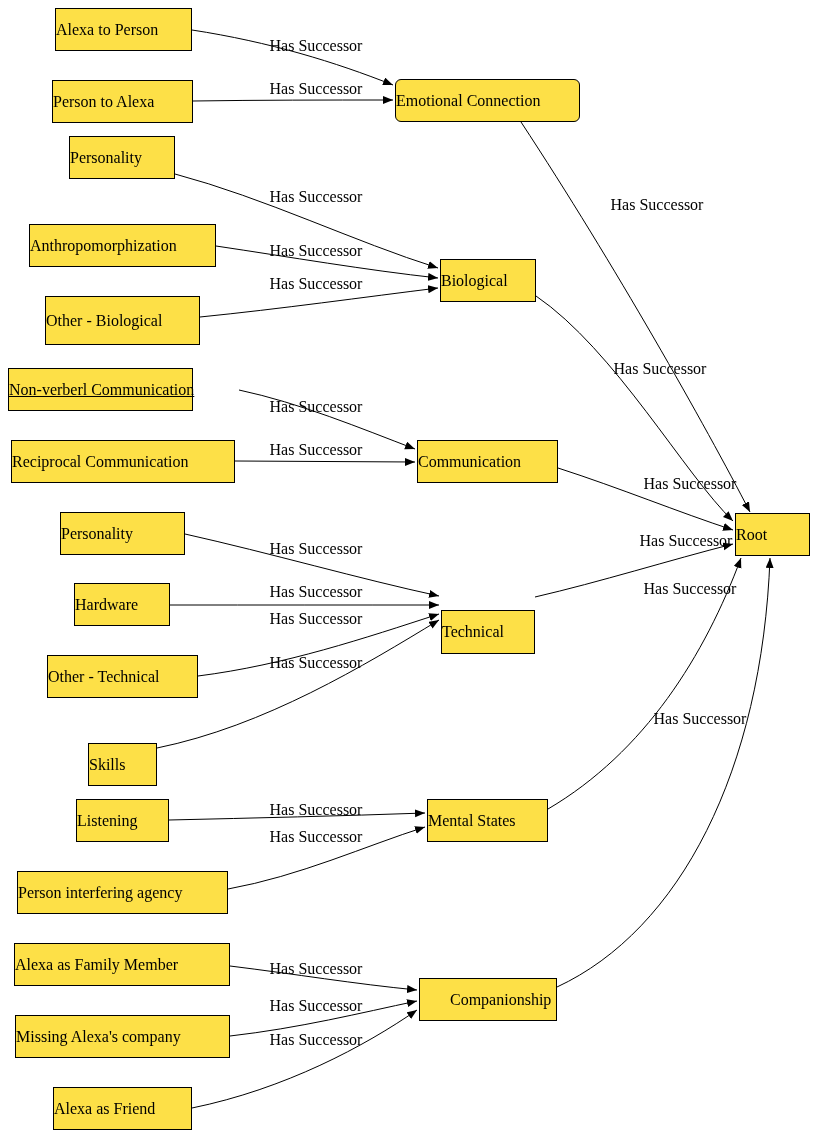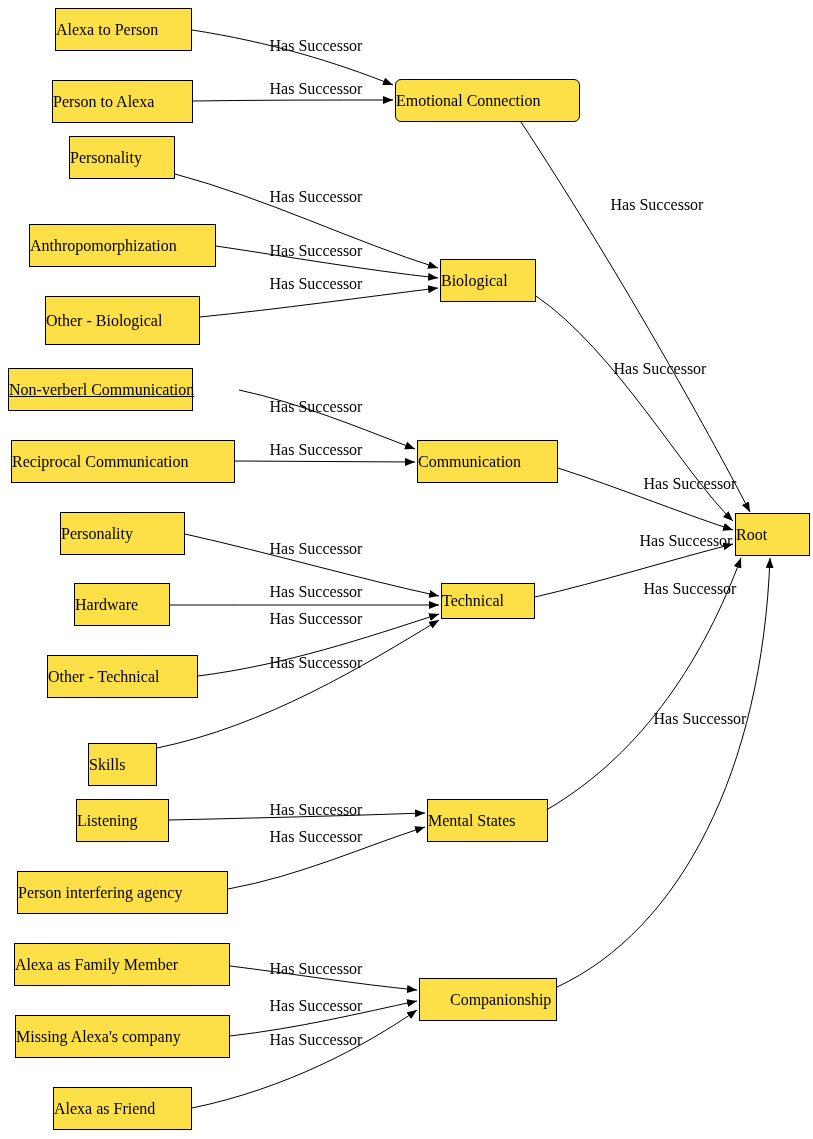--- a/index.html
+++ b/index.html
@@ -148,21 +148,21 @@
       </div>
       <div class="node node-category" style="left: 395px; top: 79px; width: 185px; height: 43px; border-radius: 6px;">
         <span>Emotional Connection</span>
       </div>
       <div class="node node-category" style="left: 440px; top: 259px; width: 96px; height: 43px;">
         <span>Biological</span>
       </div>
       <div class="node node-category" style="left: 417px; top: 440px; width: 141px; height: 43px;">
         <span>Communication</span>
       </div>
-      <div class="node node-category" style="left: 441px; top: 583px; width: 94px; height: 36px;">
+      <div class="node node-category" style="left: 441px; top: 610px; width: 94px; height: 44px;">
         <span>Technical</span>
       </div>
       <div class="node node-category" style="left: 427px; top: 799px; width: 121px; height: 43px;">
         <span>Mental States</span>
       </div>
       <div class="node node-category" style="left: 419px; top: 978px; width: 138px; height: 43px; padding-left: 30px;">
         <span>Companionship</span>
       </div>
       <div class="node node-root" style="left: 735px; top: 513px; width: 75px; height: 43px;">
         <span>Root</span>

